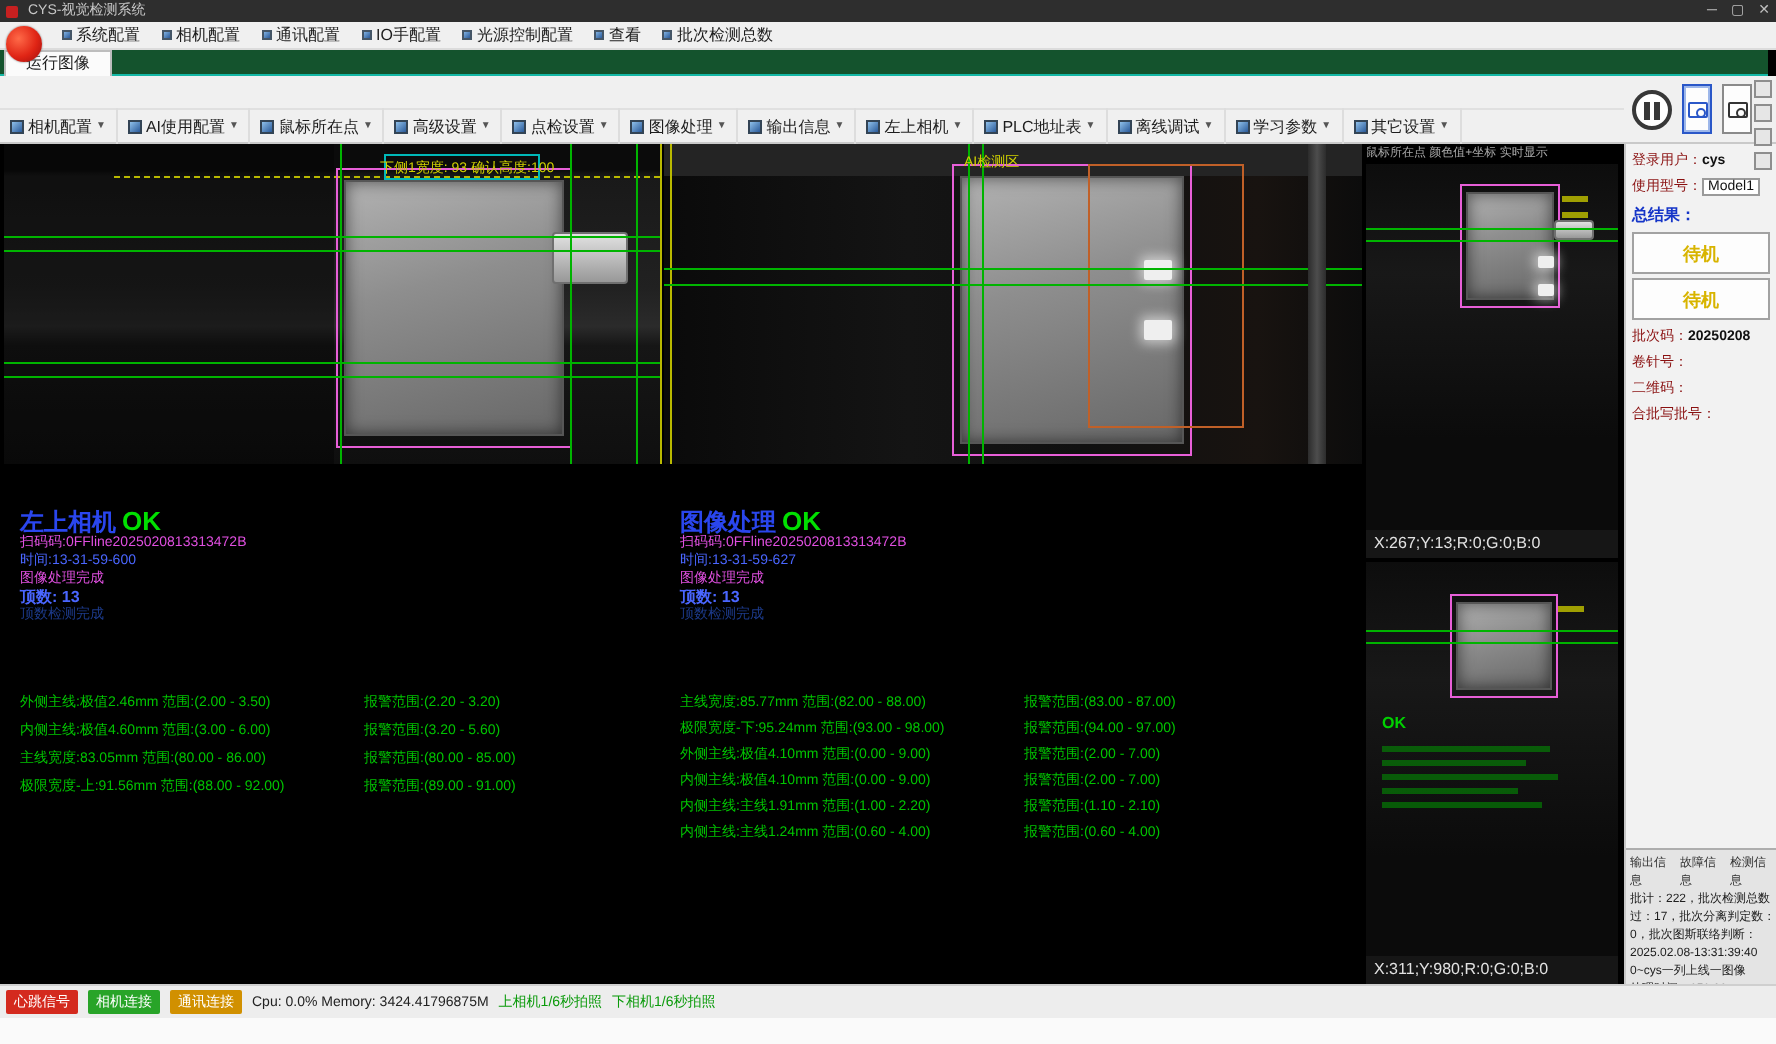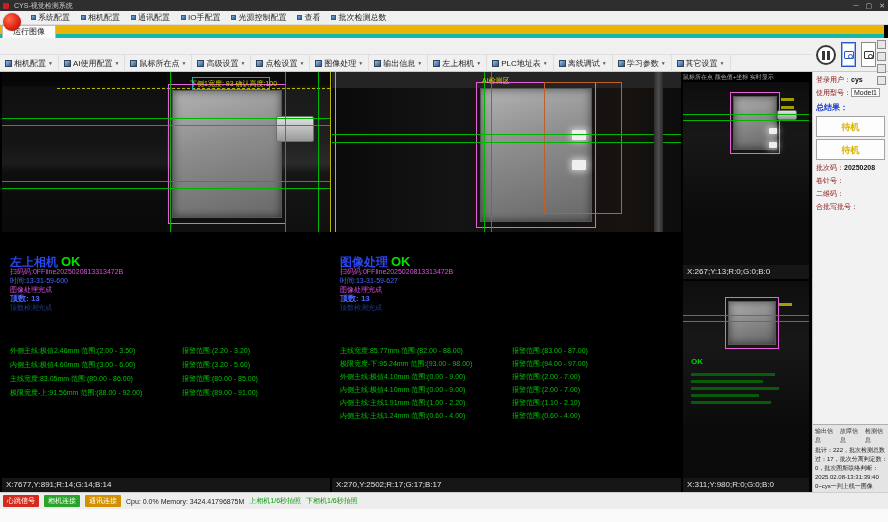--- a/index.html
+++ b/index.html
@@ -11,21 +11,21 @@
   .titlebar { position:absolute; left:0; top:0; right:0; height:11px; background:#2e2e2e; color:#c8c8c8; font-size:7px; line-height:11px; padding-left:14px; }
   .title-ico { position:absolute; left:3px; top:2.5px; width:6px; height:6px; background:#c62020; border-radius:1px; }
   .win-btns { position:absolute; right:3px; top:0; height:11px; display:flex; gap:7px; color:#bfbfbf; font-size:7px; line-height:11px; }
   .win-btns span { cursor:default; }
 
   .menubar { position:absolute; left:0; top:11px; right:0; height:14px; background:#f0f0f0; border-bottom:1px solid #dcdcdc; display:flex; align-items:center; gap:1px; padding-left:26px; font-size:8px; color:#1d1d1d; }
   .logo { position:absolute; left:3px; top:13px; width:18px; height:18px; border-radius:50%; background:radial-gradient(circle at 35% 35%, #ff6a48 0%, #e02515 55%, #9d0c0c 100%); z-index:6; box-shadow:0 0 1px #666; }
   .menu-item { display:flex; align-items:center; gap:2px; padding:0 5px; height:14px; }
   .mi-ico { width:5px; height:5px; background:linear-gradient(135deg,#7fb0e0,#2a5a9a); border:0.5px solid #456; }
 
-  .tabrow { position:absolute; left:0; top:25px; right:4px; height:13px; background:#eab308; border-bottom:4px solid #14b8a6; font-size:8px; color:#222; }
+  .tabrow { position:absolute; left:0; top:25px; right:4px; height:13px; background:#14532d; border-bottom:1px solid #14b8a6; font-size:8px; color:#222; }
   .tab-active { display:inline-block; margin-left:2px; padding:0 10px; height:13px; line-height:12px; background:#fbfbfb; border:1px solid #bdbdbd; border-bottom:none; }
 
   .subheader { position:absolute; left:0; top:38px; width:812px; height:16px; background:#f0f0f0; }
   .toolbar { position:absolute; left:0; top:54px; width:812px; height:18px; background:#f0f0f0; border-top:1px solid #e0e0e0; border-bottom:1px solid #c9c9c9; display:flex; align-items:center; font-size:8px; color:#1d1d1d; }
   .tool-btn { display:flex; align-items:center; gap:2px; height:18px; padding:0 5px; border-right:1px solid #dddddd; white-space:nowrap; }
   .tb-ico { width:7px; height:7px; background:linear-gradient(135deg,#8fc0ea,#2a5a9a); border:0.5px solid #345; }
   .caret { font-size:5px; color:#555; }
 
   
   .control-zone { position:absolute; left:812px; top:38px; width:76px; height:34px; background:#f0f0f0; border-bottom:1px solid #c9c9c9; display:flex; align-items:center; gap:5px; padding-left:4px; }
@@ -285,21 +285,20 @@
         <div class="mrow">
             <span class="mtext">主线宽度:83.05mm 范围:(80.00 - 86.00)</span>
             <span class="malarm">报警范围:(80.00 - 85.00)</span>
           </div>
         <div class="mrow">
             <span class="mtext">极限宽度-上:91.56mm 范围:(88.00 - 92.00)</span>
             <span class="malarm">报警范围:(89.00 - 91.00)</span>
           </div>
       </div>
     </div>
-    <div class="coordbar" style="left:2px;top:406px;width:328px;">X:7677,Y:891;R:14;G:14;B:14</div>
 
     <div class="cam cam-right">
       <div class="scene scene-right">
         <div class="band" style="top:0;height:16px;background:#242424;"></div>
         <div class="yv" style="left:3px;"></div>
         <div class="product" style="left:148px;top:16px;width:112px;height:134px;"></div>
         <div class="roi-m" style="left:144px;top:10px;width:120px;height:146px;"></div>
         <div class="roi-o" style="left:212px;top:10px;width:78px;height:132px;"></div>
         <div class="led" style="left:240px;top:58px;width:14px;height:10px;"></div>
         <div class="led" style="left:240px;top:88px;width:14px;height:10px;"></div>
@@ -340,21 +339,20 @@
         <div class="mrow">
             <span class="mtext">内侧主线:主线1.91mm 范围:(1.00 - 2.20)</span>
             <span class="malarm">报警范围:(1.10 - 2.10)</span>
           </div>
         <div class="mrow">
             <span class="mtext">内侧主线:主线1.24mm 范围:(0.60 - 4.00)</span>
             <span class="malarm">报警范围:(0.60 - 4.00)</span>
           </div>
       </div>
     </div>
-    <div class="coordbar" style="left:332px;top:406px;width:349px;">X:270,Y:2502;R:17;G:17;B:17</div>
 
     <div class="yv" style="left:330px;top:0;height:160px;bottom:auto;"></div>
 
     <div class="thumb-header">鼠标所在点 颜色值+坐标 实时显示</div>
 
     <div class="thumb thumb-top">
       <div class="scene-thumb">
         <div class="product" style="left:50px;top:14px;width:44px;height:54px;"></div>
         <div class="roi-m" style="left:47px;top:10px;width:50px;height:62px;"></div>
         <div class="clamp" style="left:94px;top:28px;width:20px;height:10px;"></div>

